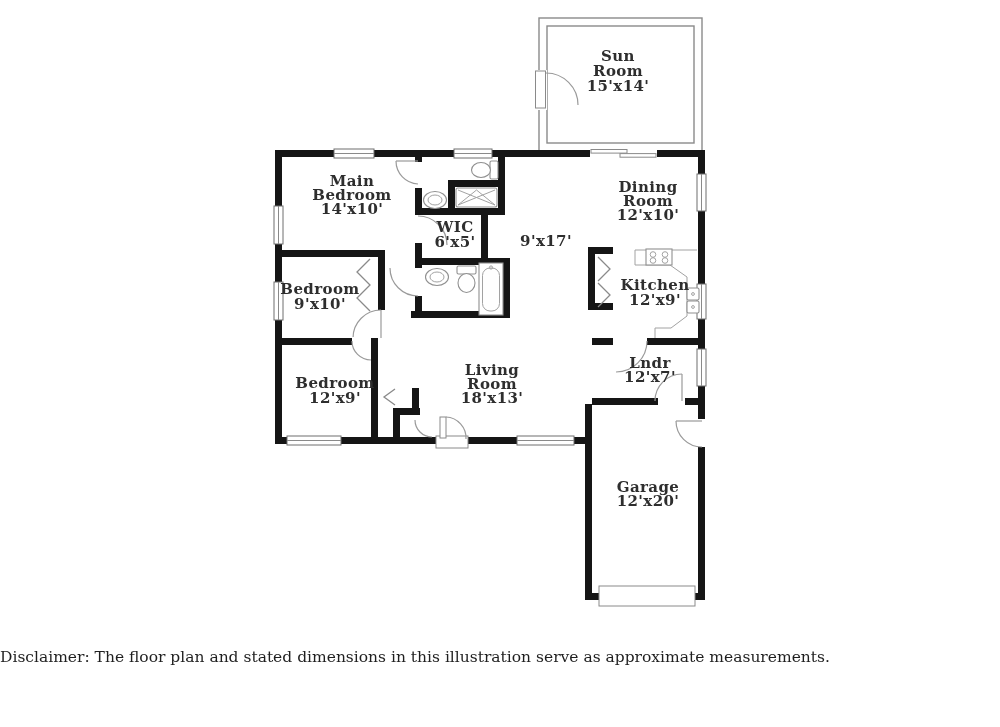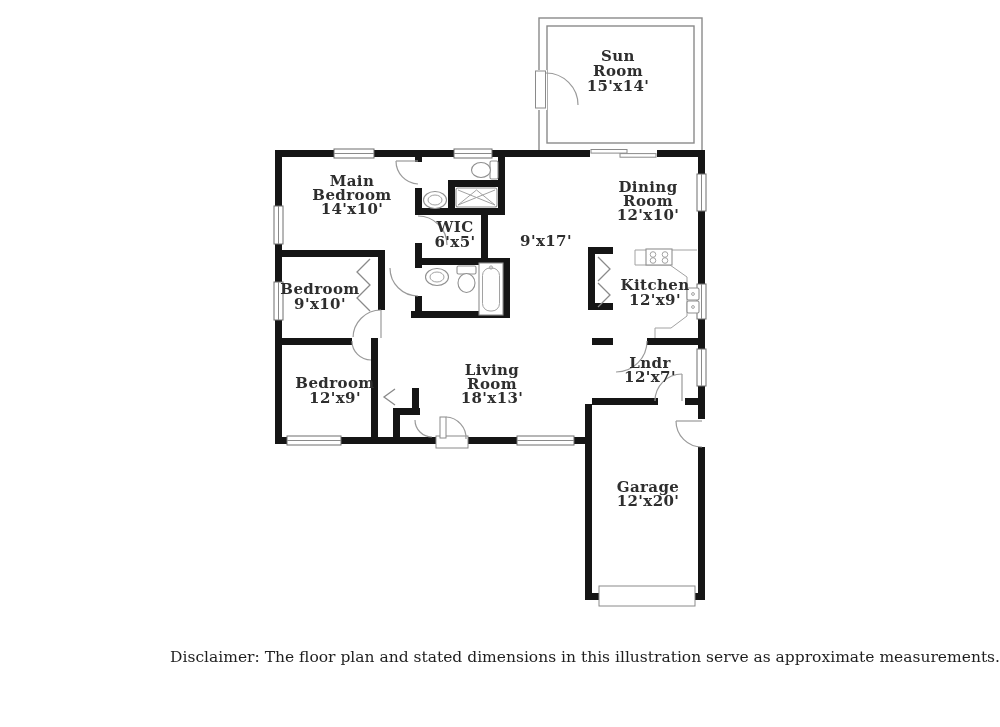--- a/index.html
+++ b/index.html
@@ -12,21 +12,21 @@
   .gap{fill:#ffffff;stroke:none;}                    
   .arc{fill:none;stroke:#9a9a9a;stroke-width:1.2;}
   .panel{fill:#ffffff;stroke:#8a8a8a;stroke-width:1;}
   .fx{fill:#ffffff;stroke:#909090;stroke-width:1.1;} 
   .fxl{fill:none;stroke:#a2a2a2;stroke-width:1;}
   .thin{fill:none;stroke:#8a8a8a;stroke-width:1.3;}
   .roomname{font-family:"DejaVu Serif","Liberation Serif",serif;font-weight:bold;
             font-size:15px;fill:#2e2e2e;text-anchor:middle;letter-spacing:.4px;}
   .roomdim{font-family:"DejaVu Serif","Liberation Serif",serif;font-weight:bold;
            font-size:15px;fill:#2e2e2e;text-anchor:middle;letter-spacing:.4px;}
-  #disclaimer{position:absolute;left:0;top:646px;width:1000px;text-align:right;
+  #disclaimer{position:absolute;left:0;top:646px;width:1000px;text-align:left;
               color:#1f1f1f;font-size:15.5px;line-height:23.5px;
               font-family:"DejaVu Serif","Liberation Serif",serif;}
 </style>
 </head>
 <body>
 
 <div id="stage">
 <svg width="1000" height="727" viewBox="0 0 1000 727">
 
   <g>

